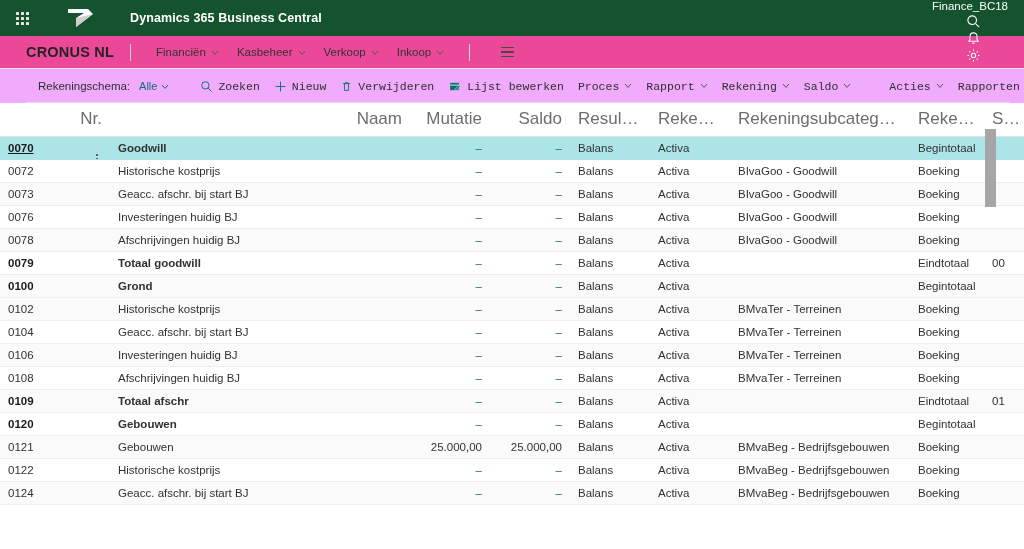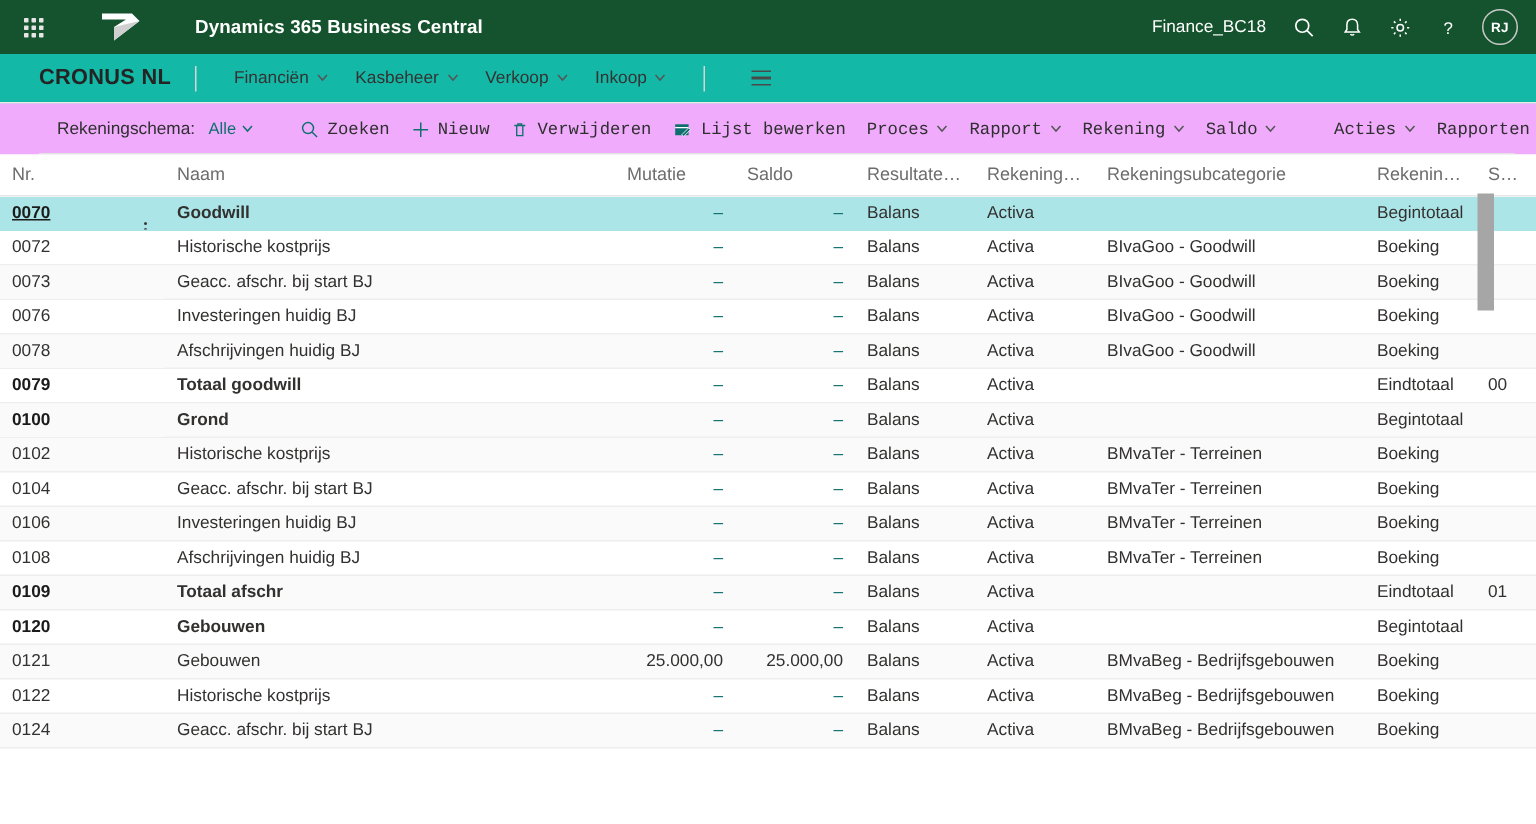--- a/index.html
+++ b/index.html
@@ -27,40 +27,40 @@
     grid-template-rows: repeat(3, 3px); gap: 2px;
   }
   .waffle-grid i { background: #e6e6e6; width: 3px; height: 3px; border-radius: 0.5px; display: block; }
   .brand-logo { width: 46px; display:flex; align-items:center; justify-content:center; margin-left: 14px; }
   .app-title {
     font-size: 12.5px; font-weight: 600; letter-spacing: .1px;
     margin-left: 26px; color: #ffffff; white-space: nowrap;
   }
   .top-right {
     position: absolute; right: 8px; top: 0; height: 36px;
-    display: flex; align-items: center; gap: 2px;
+    display: flex; align-items: center; gap: 2px; flex-direction: column;
   }
   .env-name { font-size: 11.5px; color: #ffffff; margin-right: 8px; white-space: nowrap; }
   .ticon {
     width: 30px; height: 30px; display: flex; align-items: center;
     justify-content: center; cursor: pointer;
   }
   .ticon svg { display: block; }
   .avatar {
     width: 24px; height: 24px; border-radius: 50%;
     border: 1px solid #c8c8c8; color: #ffffff;
     font-size: 9px; font-weight: 600;
     display: flex; align-items: center; justify-content: center;
     margin-left: 6px; margin-right: 4px; cursor: pointer;
     letter-spacing: .2px;
   }
 
   
   .navbar {
-    height: 33px; background: #14b8a6;
+    height: 33px; background: #ec4899;
     display: flex; align-items: center;
     padding-left: 26px; border-bottom: 1px solid #ebebeb;
   }
   .company-name {
     font-size: 14.5px; font-weight: 700; color: #242424;
     letter-spacing: .2px; white-space: nowrap;
   }
   .nav-sep { width: 1px; height: 17px; background: #d6d6d6; margin: 0 16px; }
   .nav-item {
     font-size: 11.5px; color: #333333; padding: 3px 9px;
@@ -112,22 +112,22 @@
     position: relative;
     height: calc(549px - 36px - 33px - 34px);
     overflow: hidden;
     background: #ffffff;
   }
   table.grid {
     width: 1024px; border-collapse: collapse;
     table-layout: fixed; font-size: 11.5px;
   }
   table.grid th {
-    font-weight: 400; color: #6d6d6d; font-size: 12px;
-    text-align: left; padding: 6px 8px 7px 8px;
+    font-weight: 400; color: #6d6d6d; font-size: 17px;
+    text-align: right; padding: 6px 8px 7px 8px;
     background: #ffffff; border-bottom: 1px solid #e6e6e6;
     white-space: nowrap; overflow: hidden; text-overflow: ellipsis;
     height: 25px; vertical-align: bottom;
   }
   table.grid td {
     padding: 5px 8px; color: #323130;
     border-bottom: 1px solid #eeeeee;
     white-space: nowrap; overflow: hidden; text-overflow: ellipsis;
     height: 23px; vertical-align: middle;
   }

